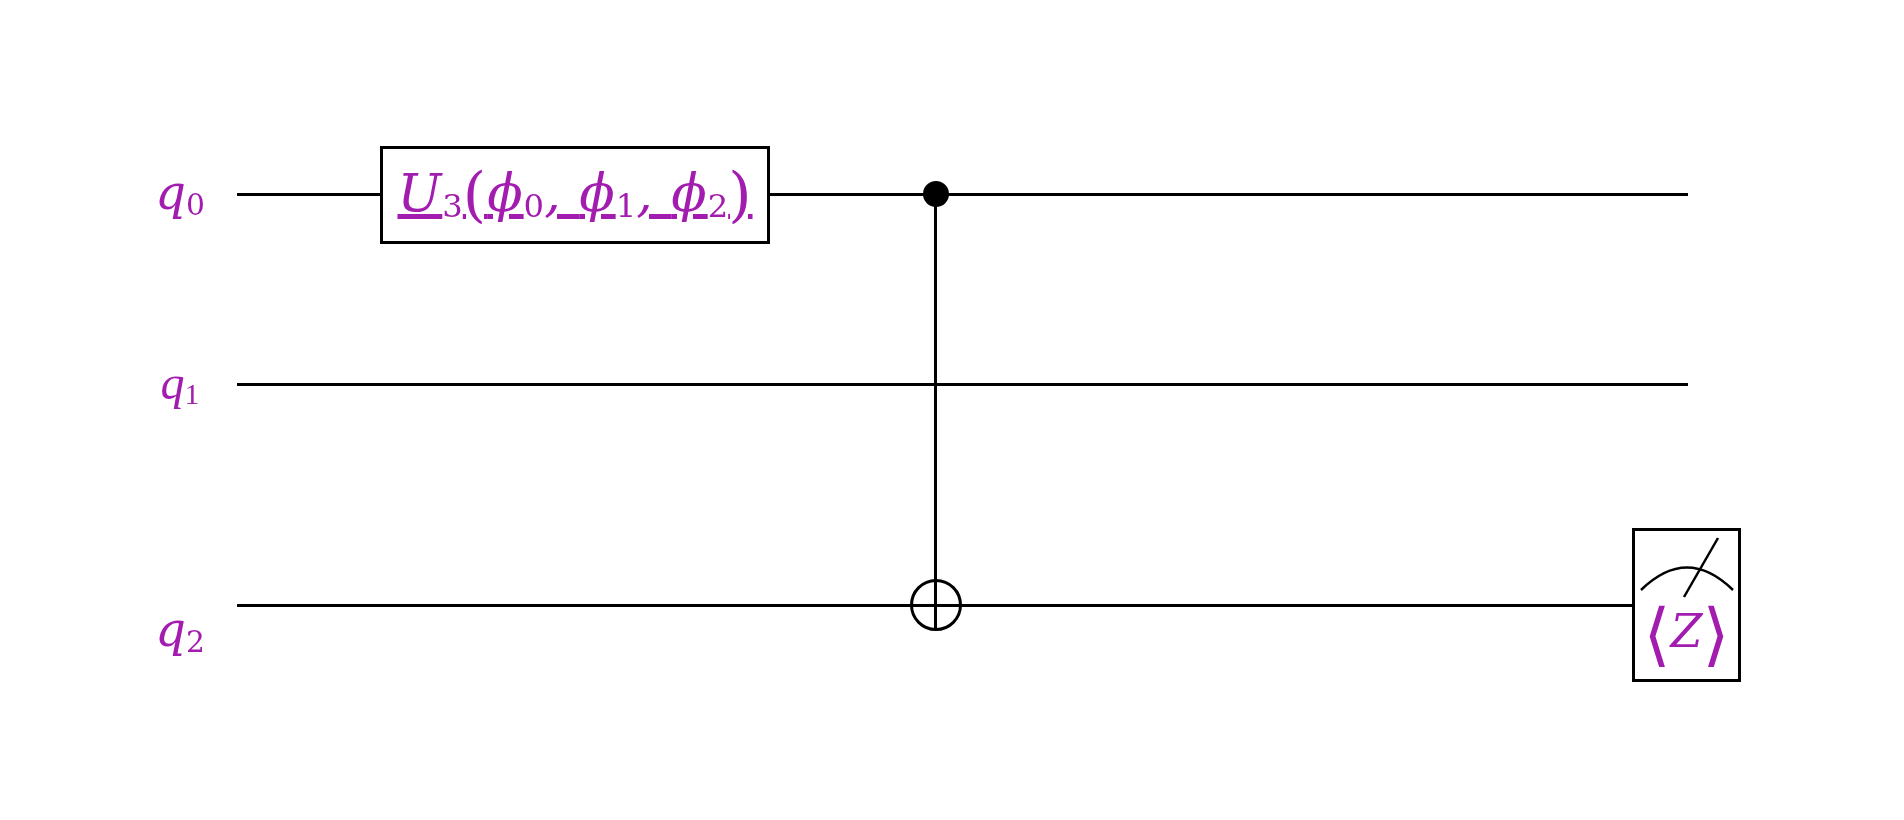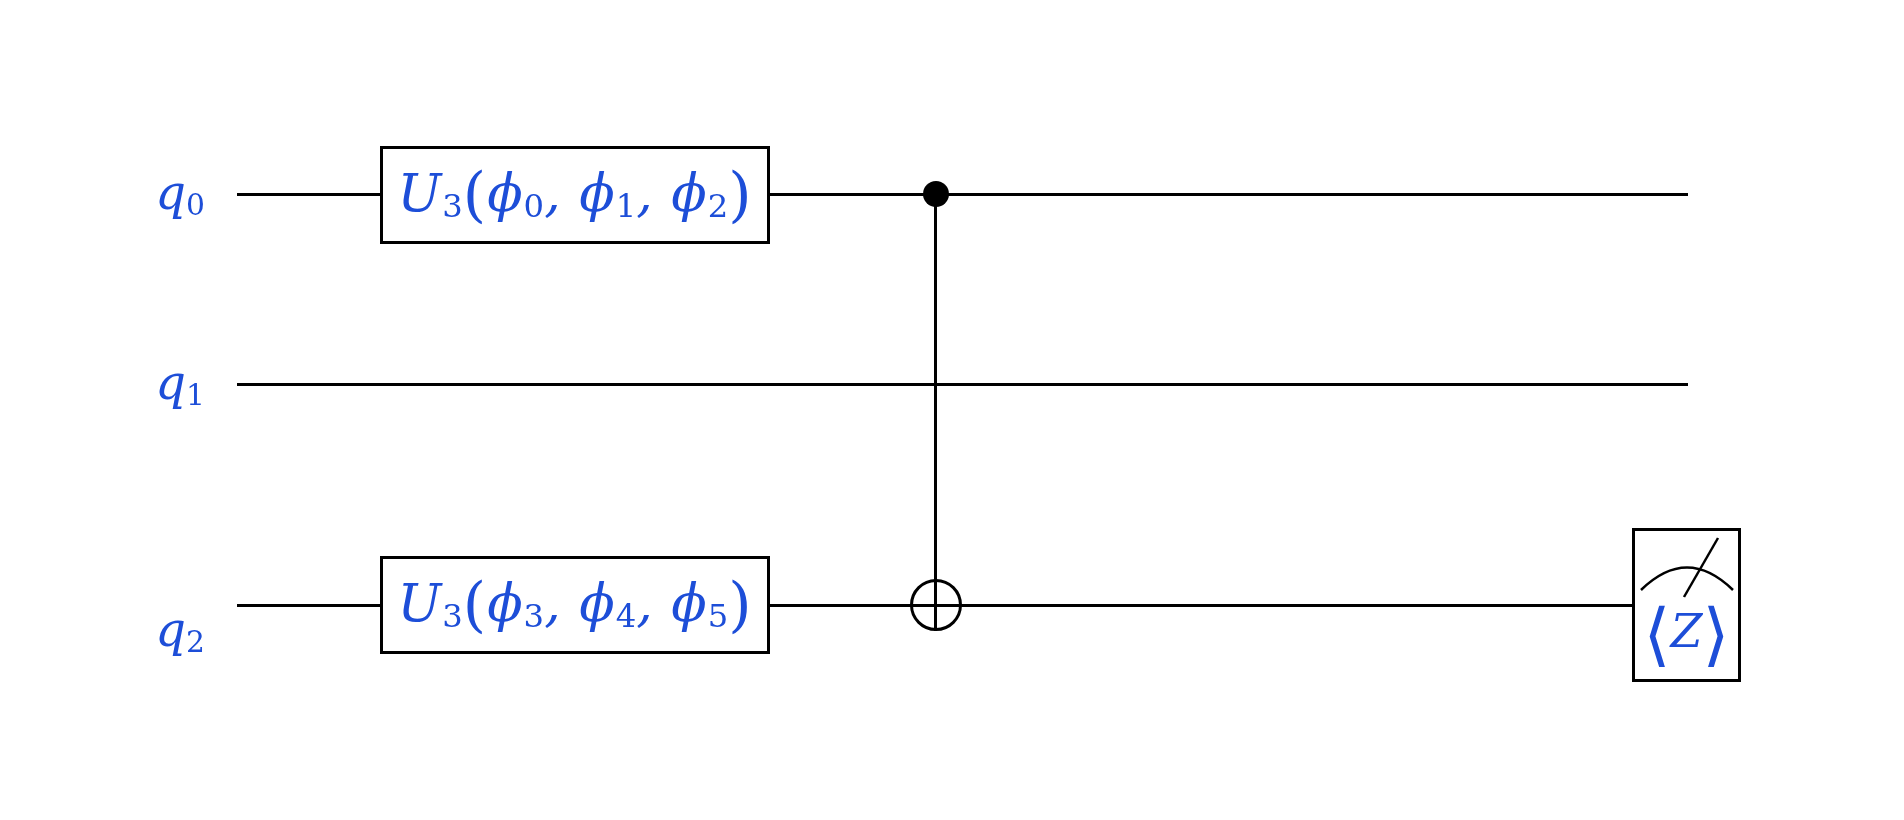--- a/index.html
+++ b/index.html
@@ -5,21 +5,21 @@
 <style>
   html, body { margin: 0; padding: 0; }
   body { background: #ffffff; }
 
   .figure {
     position: relative;
     width: 1904px;
     height: 820px;
     background: #ffffff;
     font-family: "DejaVu Serif", "Liberation Serif", serif;
-    color: #1d4ed8;
+    color: #a21caf;
     overflow: hidden;
   }
 
   
   .wire {
     position: absolute;
     height: 2.5px;
     background: #000000;
     z-index: 1;
   }
@@ -53,20 +53,21 @@
     align-items: center;
     justify-content: center;
     z-index: 3;
   }
   .gate-label {
     font-size: 52px;
     font-style: italic;
     line-height: 1;
     white-space: nowrap;
     letter-spacing: 1px;
+    text-decoration: underline;
   }
 
   
   .sub {
     font-size: 0.62em;
     font-style: normal;
     vertical-align: -0.18em;
     letter-spacing: 0;
   }
   .paren {
@@ -126,36 +127,33 @@
     font-size: 1.5em;
     vertical-align: -0.16em;
   }
 </style>
 </head>
 <body>
 
 <div class="figure">
 
   <div class="qlabel" style="left:180px; top:194px;"><span>q</span><span class="sub">0</span></div>
-  <div class="qlabel" style="left:180px; top:384px;"><span>q</span><span class="sub">1</span></div>
+  <div class="qlabel" style="left:180px; top:384px;font-family:Liberation Serif, serif;"><span>q</span><span class="sub">1</span></div>
   <div class="qlabel" style="left:180px; top:631px;"><span>q</span><span class="sub">2</span></div>
 
   <div class="wire" style="left:237px; top:193px; width:1451px;"></div>
   <div class="wire" style="left:237px; top:383px; width:1451px;"></div>
   <div class="wire" style="left:237px; top:604px; width:1398px;"></div>
 
   <div class="vline" style="left:934px; top:194px; height:437px;"></div>
 
   <div class="gate" style="left:380px; top:146px; width:390px; height:98px;">
     <span class="gate-label"><span>U</span><span class="sub">3</span><span class="paren">(</span><span>ϕ</span><span class="sub">0</span><span>, </span><span>ϕ</span><span class="sub">1</span><span>, </span><span>ϕ</span><span class="sub">2</span><span class="paren">)</span></span>
   </div>
 
-  <div class="gate" style="left:380px; top:556px; width:390px; height:98px;">
-    <span class="gate-label"><span>U</span><span class="sub">3</span><span class="paren">(</span><span>ϕ</span><span class="sub">3</span><span>, </span><span>ϕ</span><span class="sub">4</span><span>, </span><span>ϕ</span><span class="sub">5</span><span class="paren">)</span></span>
-  </div>
 
   <div class="ctrl-dot" style="left:923px; top:181px;"></div>
 
   <div class="target-circle" style="left:910px; top:579px;"></div>
 
 
   <div class="measure-box" style="left:1632px; top:528px; width:109px; height:154px;">
     <svg class="measure-gauge" width="103" height="72" viewBox="0 0 103 72">
       <path d="M 6 57 Q 52 12 98 57" fill="none" stroke="#000000" stroke-width="2.5"></path>
       <path d="M 49 64 L 83 5" fill="none" stroke="#000000" stroke-width="2.5"></path>

